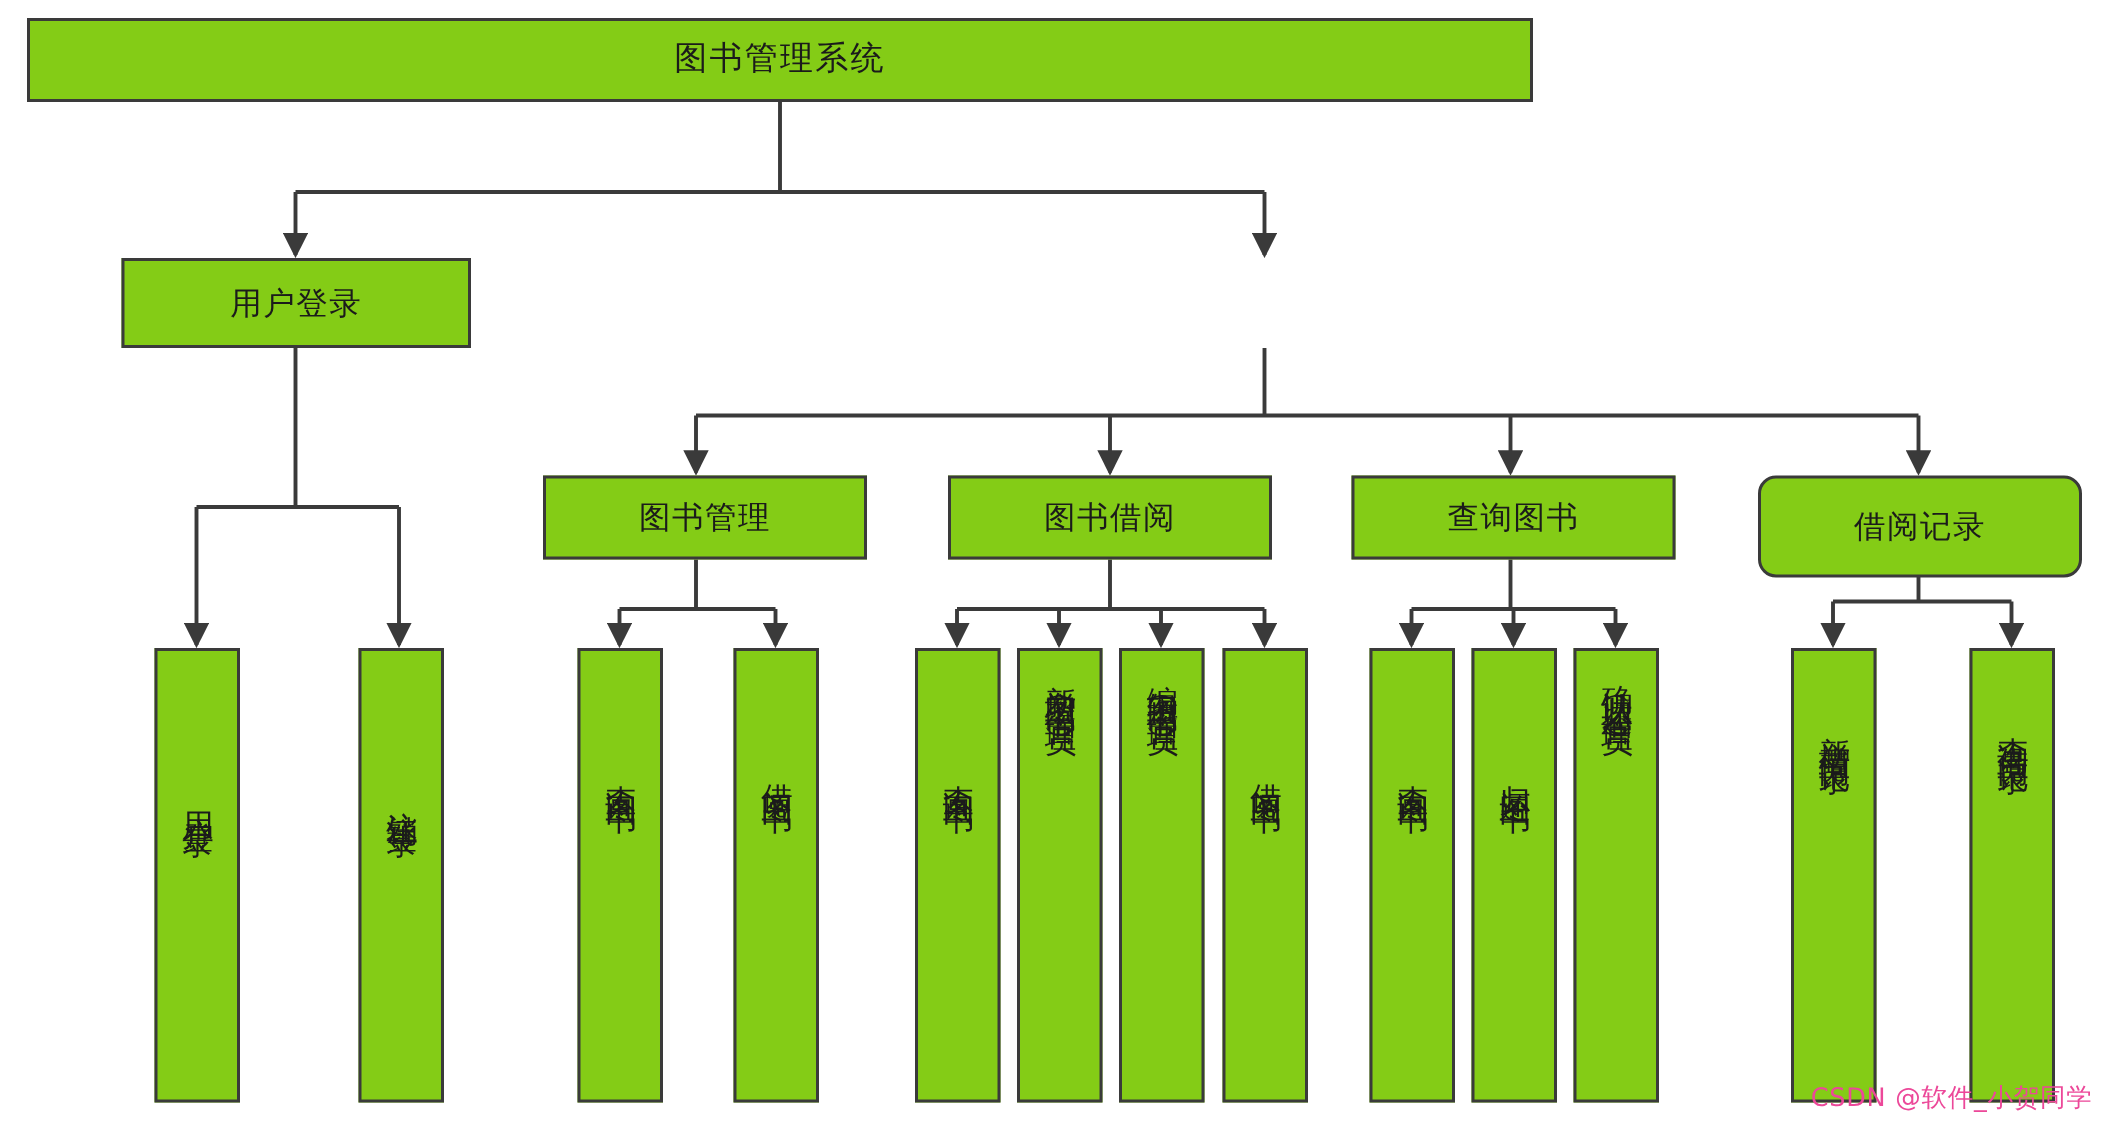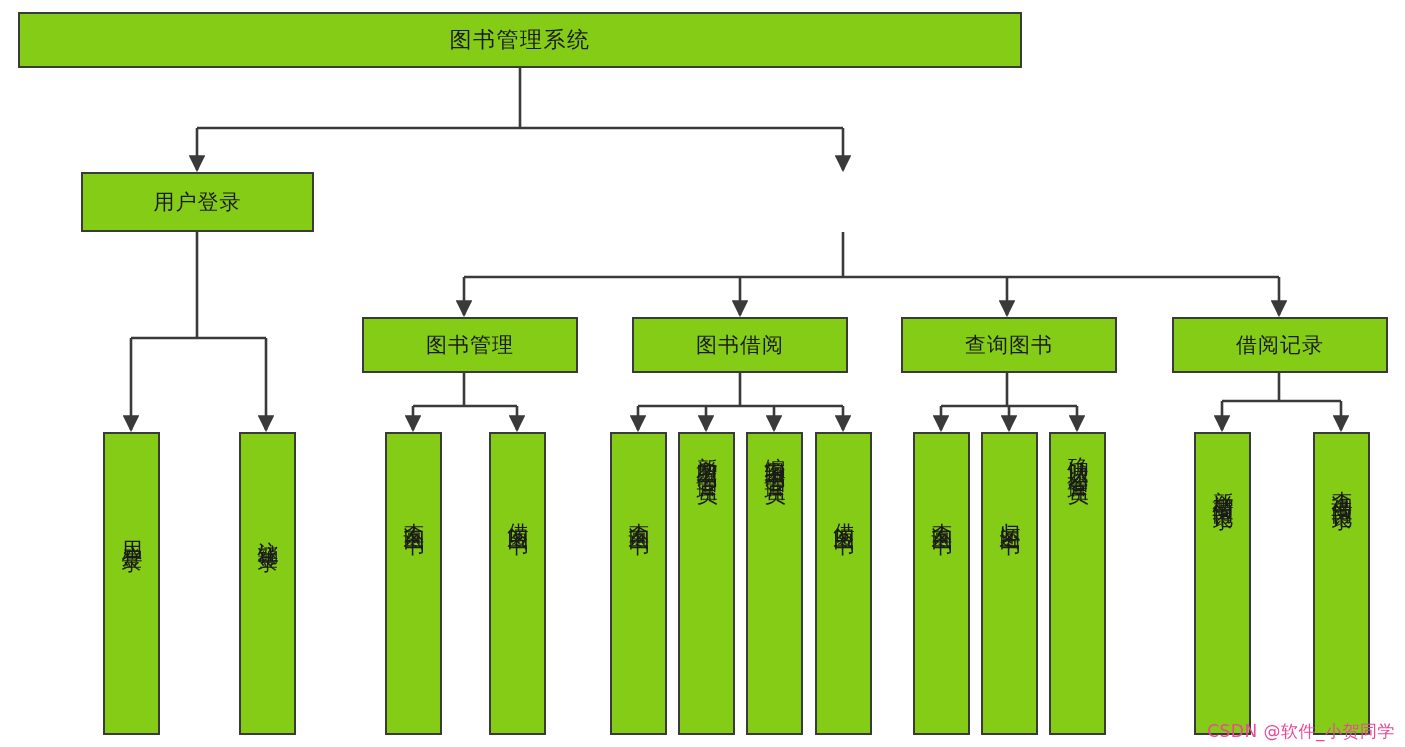--- a/index.html
+++ b/index.html
@@ -141,21 +141,21 @@
 
   <div class="node horiz" style="left:362px; top:317px; width:216px; height:56px;">
     <span class="lbl">图书管理</span>
   </div>
   <div class="node horiz" style="left:632px; top:317px; width:216px; height:56px;">
     <span class="lbl">图书借阅</span>
   </div>
   <div class="node horiz" style="left:901px; top:317px; width:216px; height:56px;">
     <span class="lbl">查询图书</span>
   </div>
-  <div class="node horiz" style="left:1172px; top:317px; width:216px; height:56px;">
+  <div class="node horiz" style="left:1172px; top:317px; width:216px; height:68px;border-radius:12px;">
     <span class="lbl">借阅记录</span>
   </div>
 
   <div class="node vert" style="left:103px; top:432px; width:57px; height:303px; padding-top:90px;">
     <span class="lbl">用户登录</span>
   </div>
   <div class="node vert" style="left:239px; top:432px; width:57px; height:303px; padding-top:90px;">
     <span class="lbl">注销登录</span>
   </div>
 

